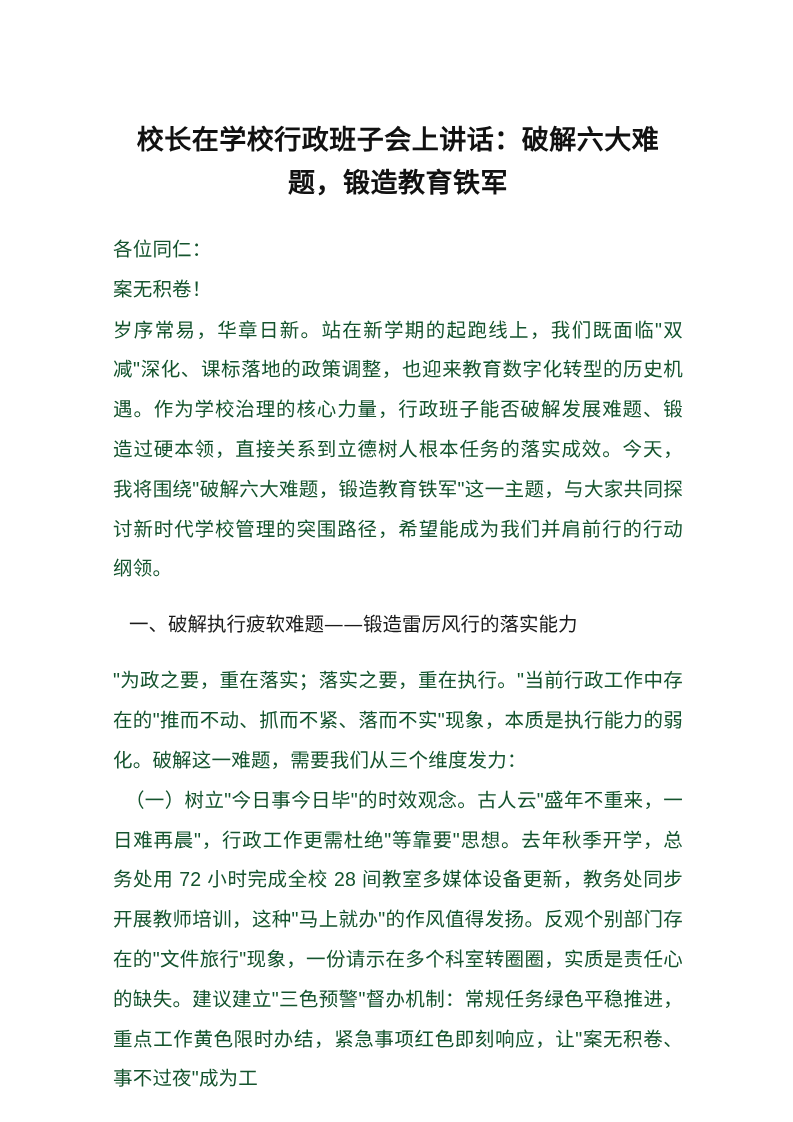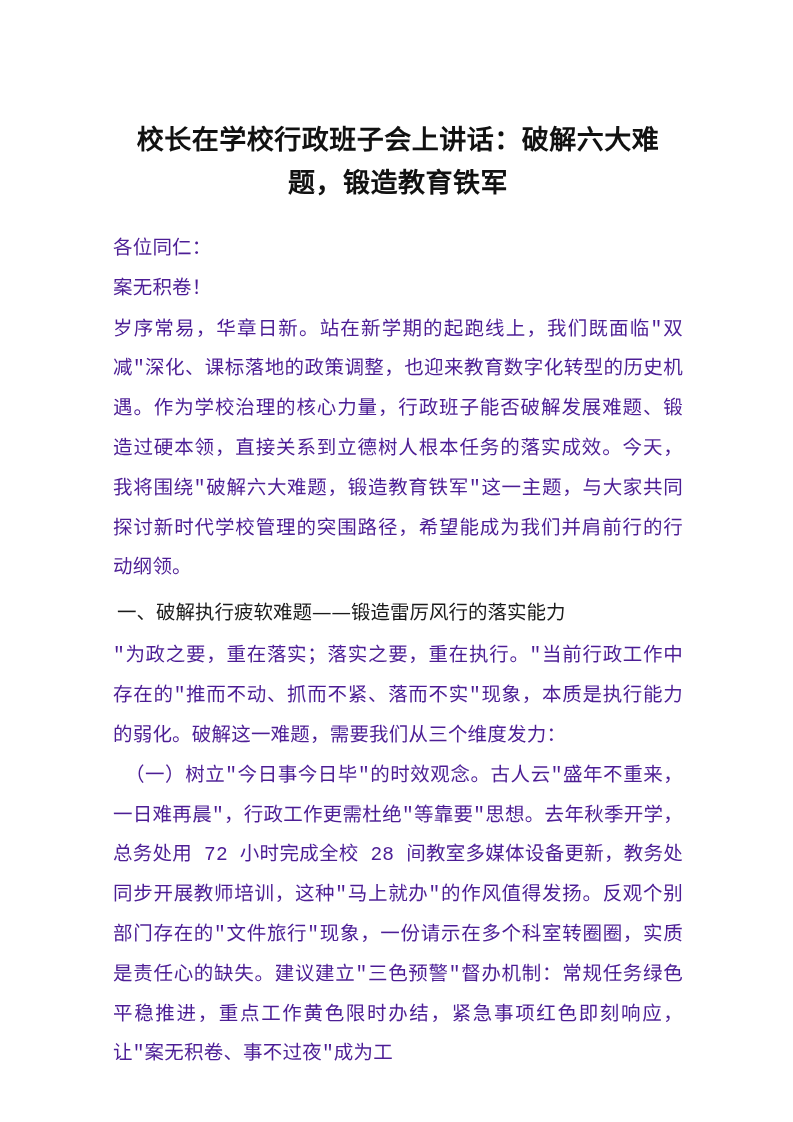--- a/index.html
+++ b/index.html
@@ -31,38 +31,38 @@
     text-align: center;
     letter-spacing: 0.5px;
     margin: 0 0 26px 0;
     color: #111111;
     word-break: break-all;
   }
   .body-block {
     width: 570px;
   }
   p.para {
-    font-family: Liberation Mono, monospace;
+    font-family: Liberation Sans, sans-serif;
     font-size: 19.5px;
     line-height: 39.8px;
     text-align: justify;
     text-justify: inter-ideograph;
     margin: 0 0 0.5px 0;
-    color: #4c1d95;
+    color: #14532d;
     word-break: break-all;
     letter-spacing: 0.2px;
   }
   p.indent {
     text-indent: 12px;
   }
   p.heading-inline {
     font-family: "DejaVu Serif", "Liberation Serif", serif;
     font-size: 19.5px;
     line-height: 39.8px;
-    margin: 4px;
+    margin: 16px;
     color: #1a1a1a;
     word-break: break-all;
   }
 </style>
 </head>
 <body>
 
 <div class="page">
 
   <h1 class="doc-title">校长在学校行政班子会上讲话：破解六大难题，锻造教育铁军</h1>

